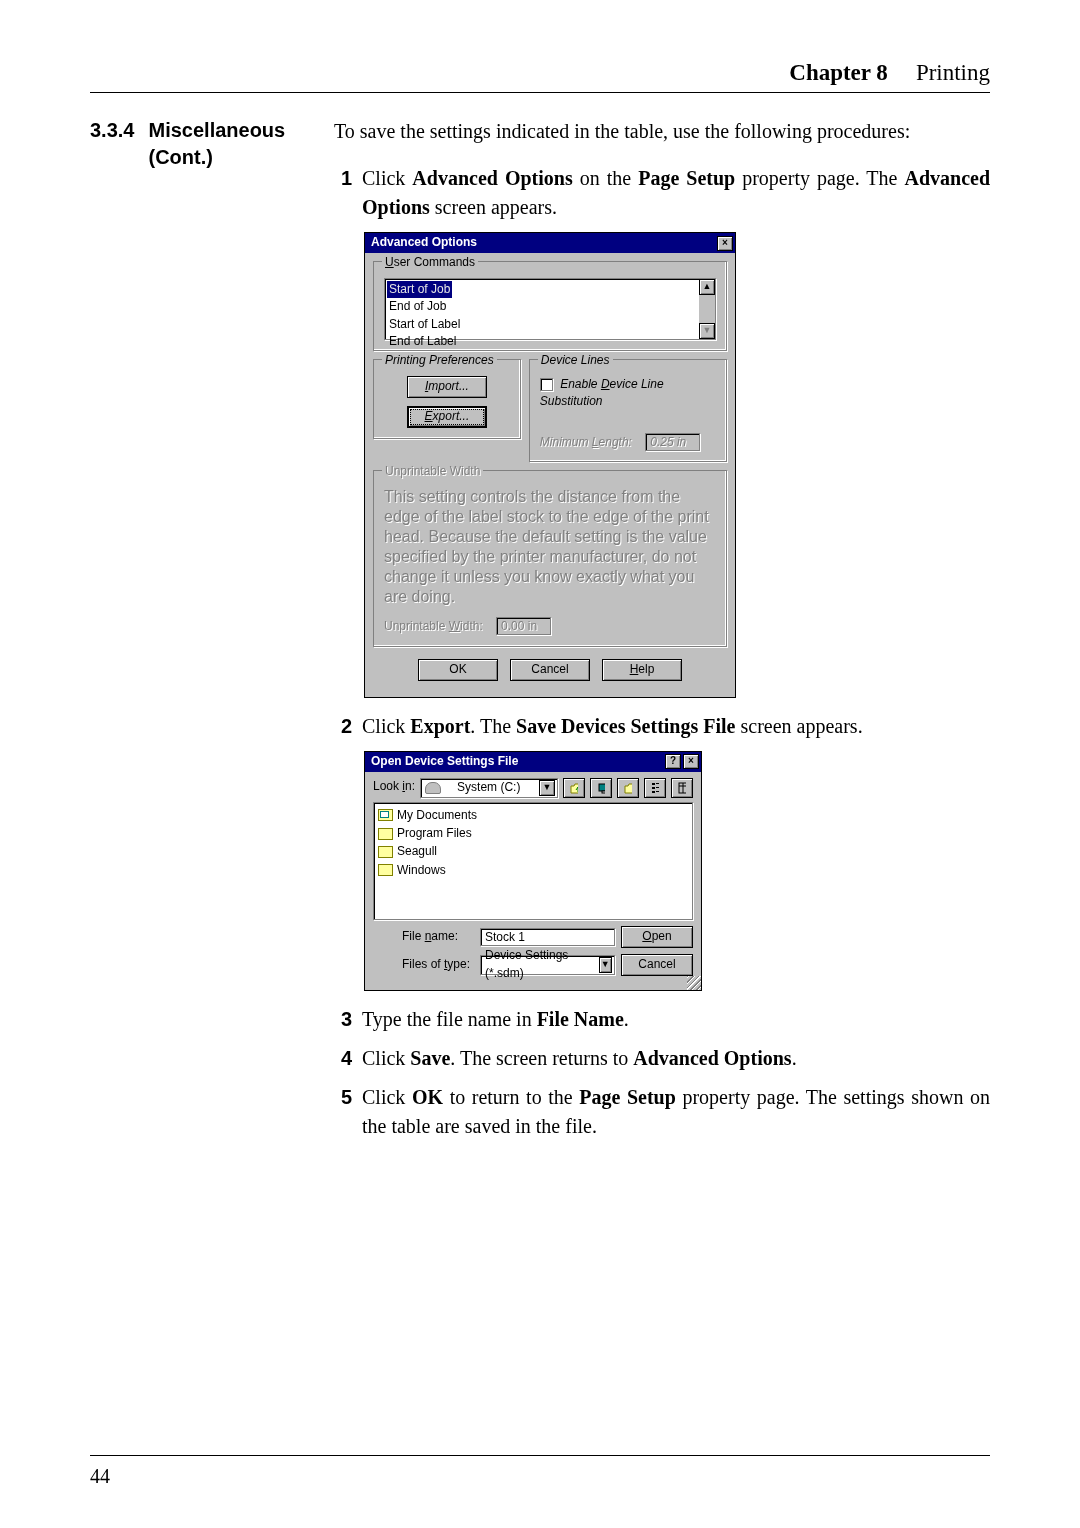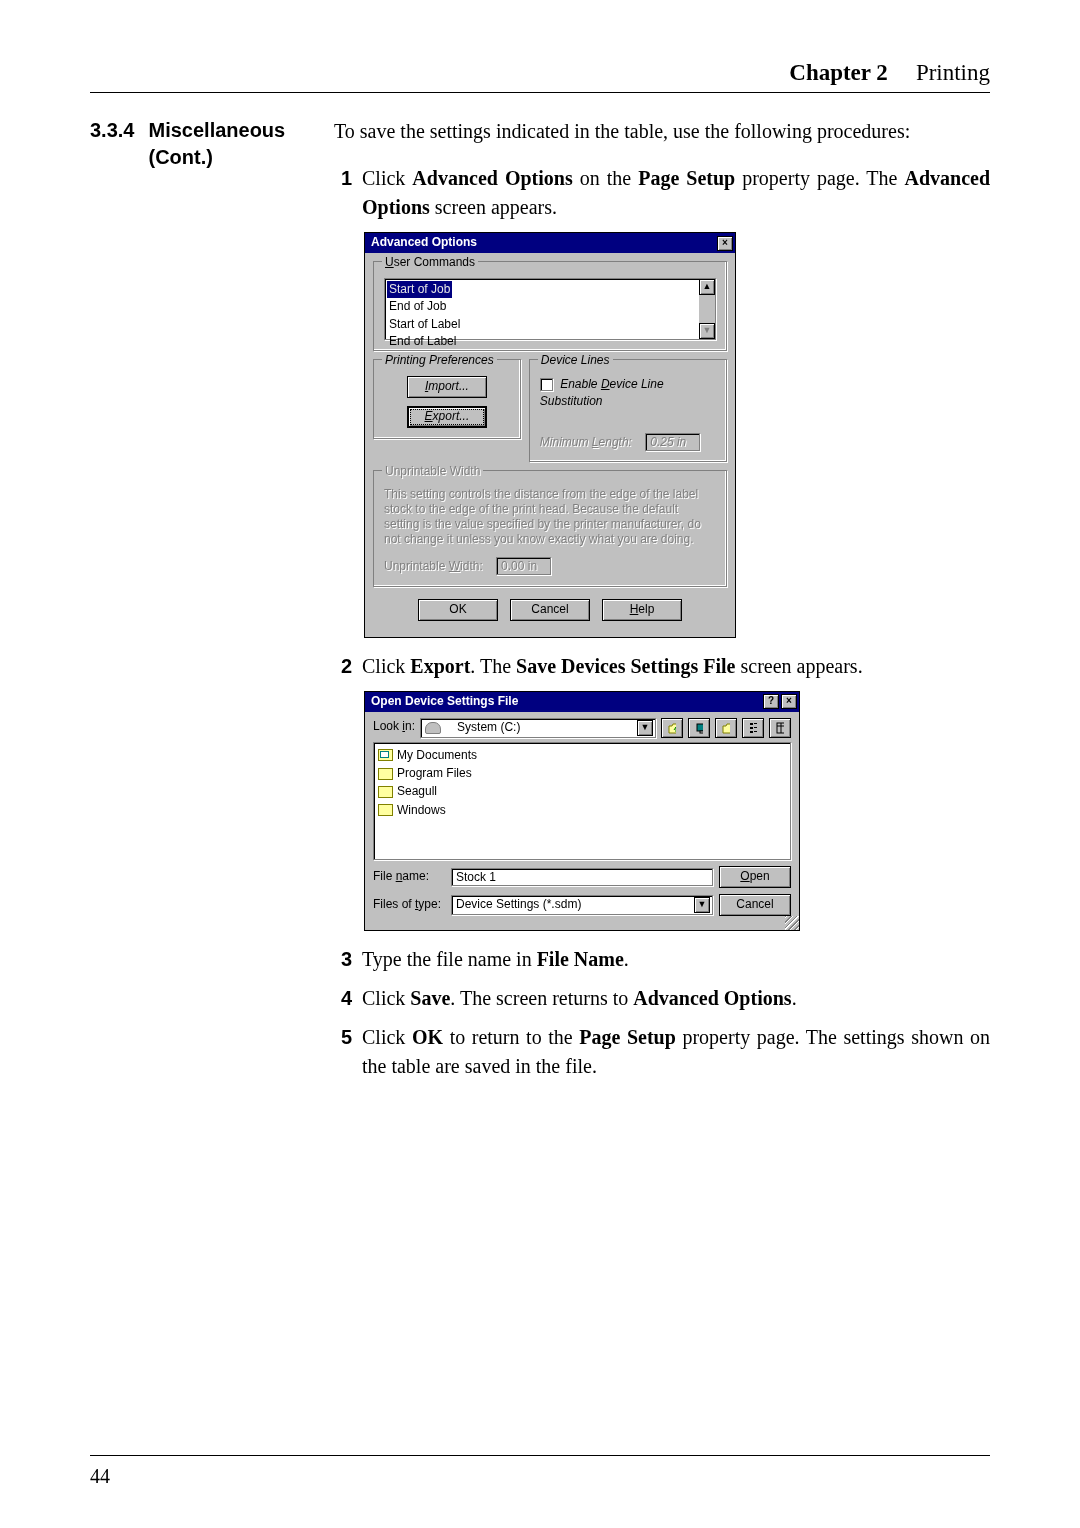--- a/index.html
+++ b/index.html
@@ -139,21 +139,21 @@
   }
   .txtin {
     display:inline-block; background:#fff; border:1px solid #808080;
     box-shadow: inset 1px 1px 0 #000, 1px 1px 0 #fff;
     height:18px; padding:0 4px; font-size:12px; min-width:55px;
   }
   .txtin.disabled { background:#c0c0c0; color:#808080; }
   .dlg-btnrow { display:flex; justify-content:center; gap:12px; padding:4px 0 8px; }
 
   
-  .filedlg { width: 436px; }
+  .filedlg { width: 338px; }
   .file-top {
     display:flex; align-items:flex-start; gap:5px; padding:6px 8px 4px;
   }
   .combo {
     display:inline-flex; align-items:center; background:#fff;
     border:1px solid #808080; box-shadow: inset 1px 1px 0 #000, 1px 1px 0 #fff;
     height:20px; padding:0 2px 0 4px; font-size:12px; flex:1;gap:12px;
   }
   .combo .drop { margin-left:auto; }
   .drop {
@@ -164,21 +164,21 @@
   .iconbtn { width:22px; height:20px; }
   .filelist {
     margin:0 8px; background:#fff; border:1px solid #808080;
     box-shadow: inset 1px 1px 0 #000, 1px 1px 0 #fff;
     height:118px; padding:4px;
   }
   .fi-line { display:flex; align-items:center; gap:4px; font-size:12px; margin-bottom:1px;}
   .fi-fold {
     width:15px;height:12px;background:#ffffa0;border:1px solid #808000;display:inline-block;
   }
-  .file-bottom { padding:6px 8px 8px; }
+  .file-bottom { padding:6px 8px 8px;margin-left:29px; }
   .fb-row { display:flex; align-items:center; gap:6px; margin-bottom:6px;}
   .fb-lbl { width:72px; }
   .fb-input { flex:1; }
   .fb-btn { min-width:72px; }
   .resize-grip {
     position:absolute; right:0; bottom:0; width:14px; height:14px;
     background: repeating-linear-gradient(135deg,#808080 0 1px,#fff 1px 2px,transparent 2px 4px);
   }
   .filedlg-wrap { position:relative; }
 
@@ -189,21 +189,21 @@
   .pageno-rule {
     position:absolute; bottom:72px; left:90px; right:90px;
     border-top:1px solid #000;
   }
   .u { text-decoration: underline; }
 </style>
 </head>
 <body>
 
 <div class="header">
-  <span class="chap">Chapter 2</span>
+  <span class="chap">Chapter 8</span>
   <span>Printing</span>
 </div>
 
 <div class="columns">
   <div class="left-col">
     <div class="left-num">3.3.4</div>
     <div>Miscellaneous (Cont.)</div>
   </div>
 
   <div class="right-col">
@@ -256,21 +256,21 @@
             <div class="disabled-text">
               <span>Minimum <span class="u">L</span>ength:</span>
               &nbsp;&nbsp;
               <span class="txtin disabled">0.25 in</span>
             </div>
           </div>
         </div>
 
         <div class="groupbox">
           <div class="grouplabel disabled">Unprintable Width</div>
-          <div class="disabled-text" style="font-size:12px;line-height:1.25">This setting controls the distance from the edge of the label stock to the edge of the print head.  Because the default setting is the value specified by the printer manufacturer, do not change it unless you know exactly what you are doing.</div>
+          <div class="disabled-text" style="font-size:16px;line-height:1.25">This setting controls the distance from the edge of the label stock to the edge of the print head.  Because the default setting is the value specified by the printer manufacturer, do not change it unless you know exactly what you are doing.</div>
           <div class="disabled-text" style="margin-top:10px">
             <span>Unprintable <span class="u">W</span>idth:</span>
             &nbsp;&nbsp;
             <span class="txtin disabled">0.00 in</span>
           </div>
         </div>
 
         <div class="dlg-btnrow">
           <span class="winbtn">OK</span>
           <span class="winbtn">Cancel</span>

